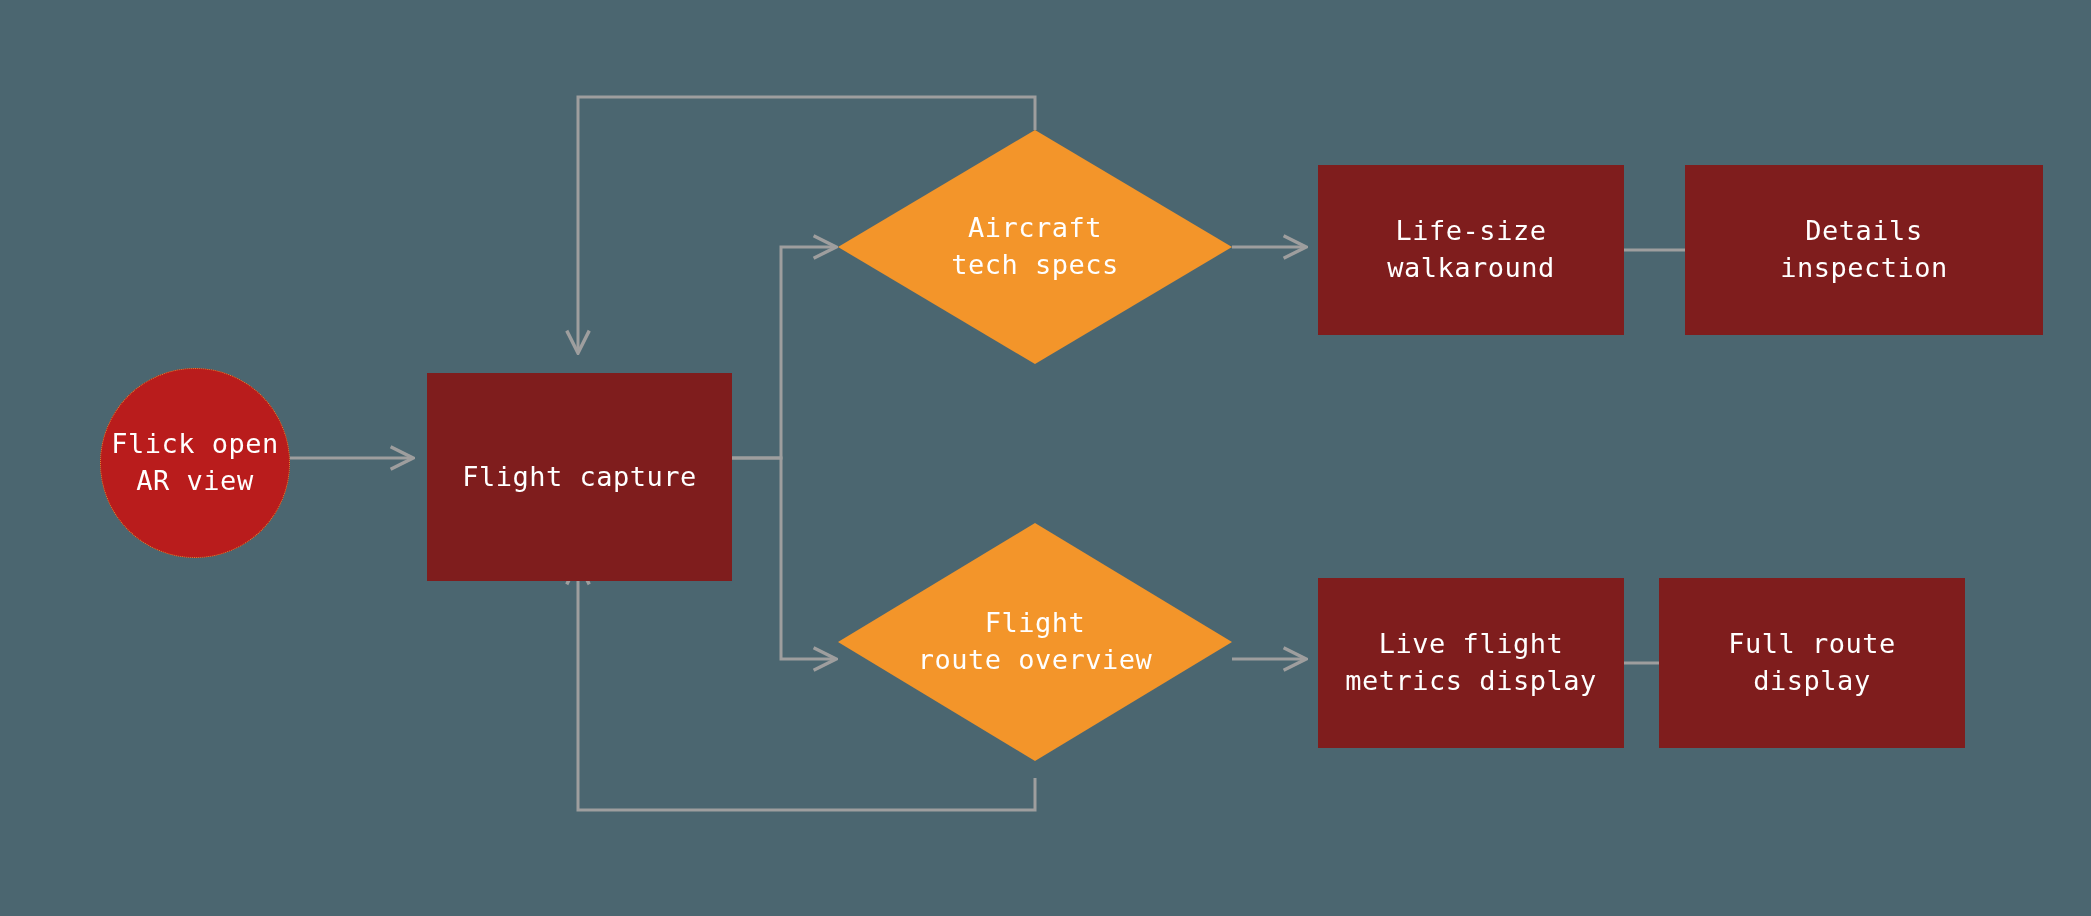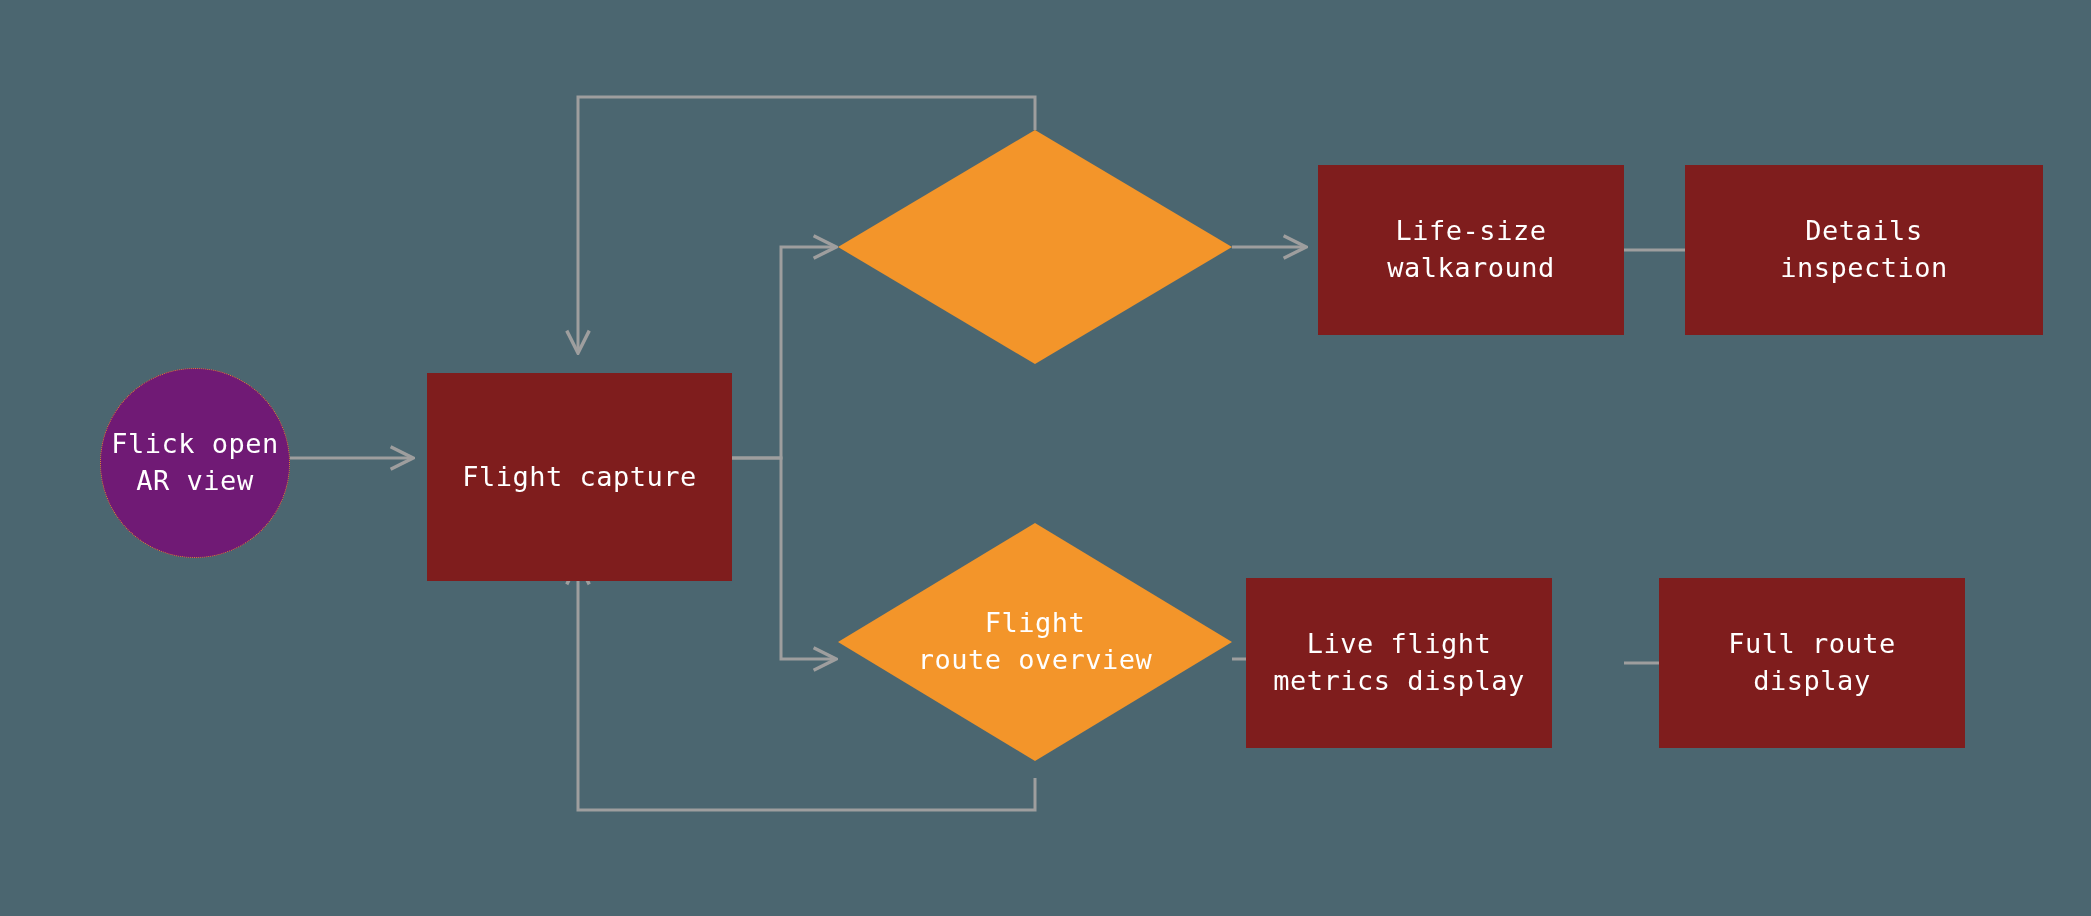--- a/index.html
+++ b/index.html
@@ -32,21 +32,21 @@
     color: #ffffff;
     font-size: 27px;
     line-height: 1.36;
     letter-spacing: 0.5px;
     white-space: pre;
   }
   .node-rect {
     background: #7f1d1d;
   }
   .node-circle {
-    background: #701a75;
+    background: #b91c1c;
     border-radius: 50%;
     border: 1px dotted #e08a2e;
     box-sizing: border-box;
   }
   .node-diamond {
     background: transparent;
   }
   .diamond-shape {
     position: absolute;
     left: 0;
@@ -81,25 +81,26 @@
       <path d="M 1624 250 L 1685 250" fill="none" stroke="#9e9e9e" stroke-width="3" stroke-linecap="butt" stroke-linejoin="miter"></path>
       <path d="M 1232 659 L 1305 659" fill="none" stroke="#9e9e9e" stroke-width="3" stroke-linecap="butt" stroke-linejoin="miter" marker-end="url(#arrowhead)"></path>
       <path d="M 1624 663 L 1685 663" fill="none" stroke="#9e9e9e" stroke-width="3" stroke-linecap="butt" stroke-linejoin="miter"></path>
       <path d="M 1035 130 L 1035 97 L 578 97 L 578 352" fill="none" stroke="#9e9e9e" stroke-width="3" stroke-linecap="butt" stroke-linejoin="miter" marker-end="url(#arrowhead)"></path>
       <path d="M 1035 778 L 1035 810 L 578 810 L 578 563" fill="none" stroke="#9e9e9e" stroke-width="3" stroke-linecap="butt" stroke-linejoin="miter" marker-end="url(#arrowhead)"></path>
     </svg>
   <div id="nodes">
       <div class="node node-circle" style="left: 100px; top: 368px; width: 190px; height: 190px;"><span class="label">Flick open
 AR view</span></div>
       <div class="node node-rect" style="left: 427px; top: 373px; width: 305px; height: 208px;"><span class="label">Flight capture</span></div>
-      <div class="node node-diamond" style="left: 838px; top: 130px; width: 394px; height: 234px;"><div class="diamond-shape"></div></div>
+      <div class="node node-diamond" style="left: 838px; top: 130px; width: 394px; height: 234px;"><div class="diamond-shape"></div><span class="label">Aircraft
+tech specs</span></div>
       <div class="node node-diamond" style="left: 838px; top: 523px; width: 394px; height: 238px;"><div class="diamond-shape"></div><span class="label">Flight
 route overview</span></div>
       <div class="node node-rect" style="left: 1318px; top: 165px; width: 306px; height: 170px;"><span class="label">Life-size
 walkaround</span></div>
       <div class="node node-rect" style="left: 1685px; top: 165px; width: 358px; height: 170px;"><span class="label">Details
 inspection</span></div>
-      <div class="node node-rect" style="left: 1246px; top: 578px; width: 306px; height: 170px;"><span class="label">Live flight
+      <div class="node node-rect" style="left: 1318px; top: 578px; width: 306px; height: 170px;"><span class="label">Live flight
 metrics display</span></div>
       <div class="node node-rect" style="left: 1659px; top: 578px; width: 306px; height: 170px;"><span class="label">Full route
 display</span></div>
     </div>
 </div>
 
 </body></html>

